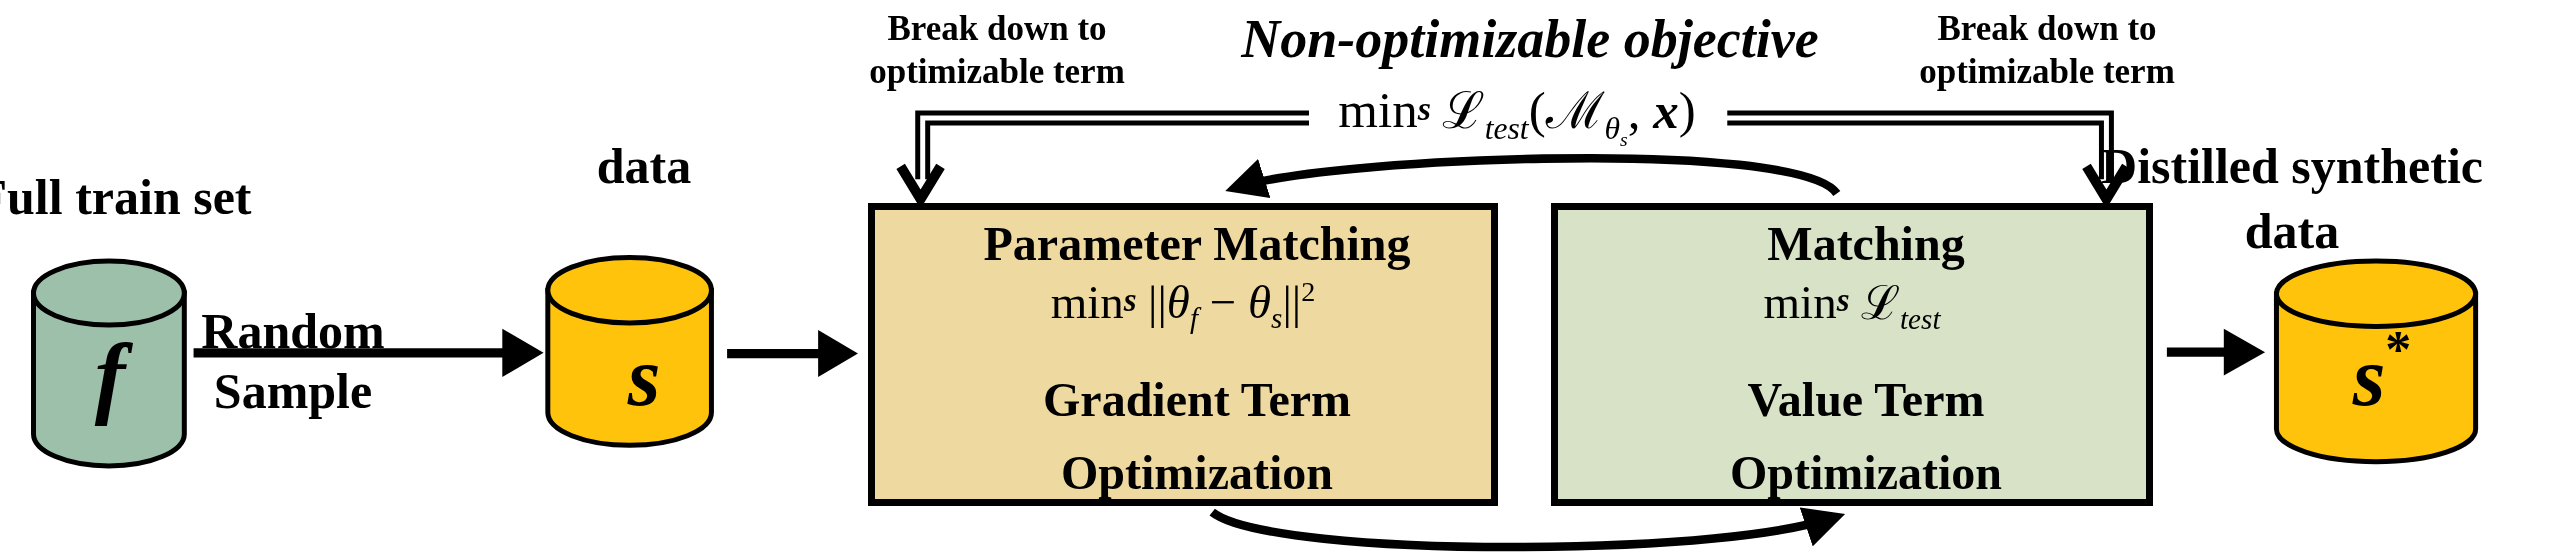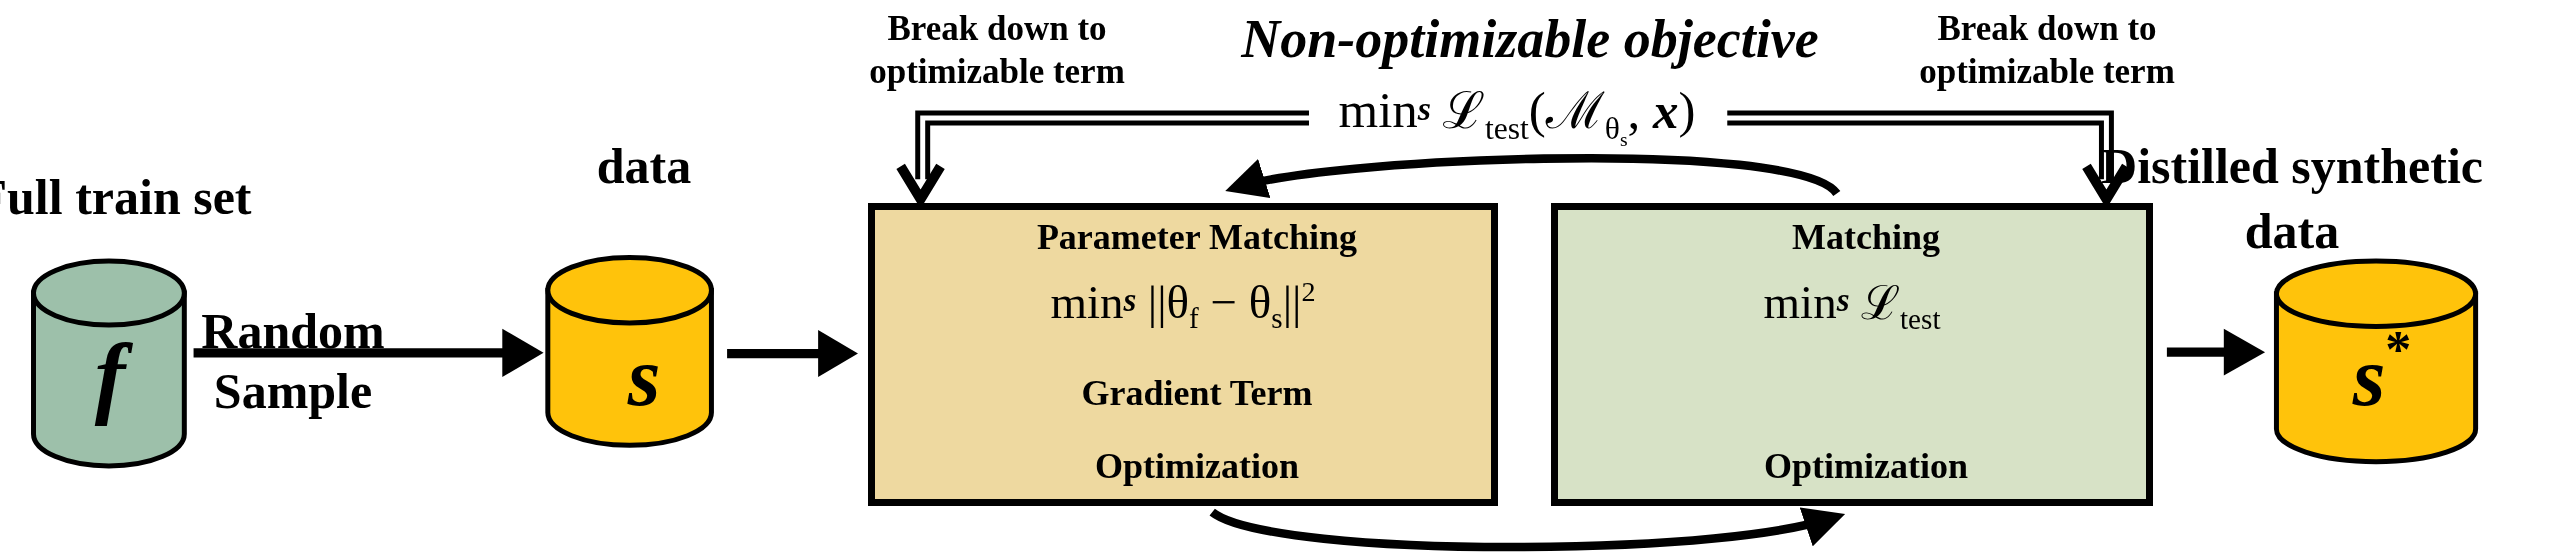--- a/index.html
+++ b/index.html
@@ -14,36 +14,36 @@
   .lbl .line{display:block;}
   .f70{font-size:50px;}
   .f76{font-size:54px;}
   .f63{font-size:35px;line-height:1.24;}
 
   
   .pbox{position:absolute;box-sizing:border-box;border:7.1px solid var(--ink,#000);}
   .box-tan{background:var(--box_tan,#EED9A0);}
   .box-green{background:var(--box_green,#D7E2C6);}
   .boxrow{position:absolute;left:0;right:0;text-align:center;font-weight:bold;
-          font-size:36px;white-space:nowrap;margin-left:28px;}
+          font-size:48px;white-space:nowrap;margin-left:28px;}
 
   
   .formula{position:absolute;display:flex;align-items:flex-start;transform:translateX(-50%);
            white-space:nowrap;font-weight:normal;}
   .formula .mrow{display:inline-block;line-height:1.05;}
   .minstack{display:inline-flex;flex-direction:row;align-items:center;margin-right:11.4px;line-height:1.05;}
   .minstack .minsub{font-style:italic;font-weight:bold;margin-top:-4.3px;}
   .f-main{font-size:51px;}
   .f-main .minstack .mintxt{font-size:51px;}
   .f-main .minstack .minsub{font-size:34px;}
   .f-box{font-size:47px;}
   .f-box .minstack .mintxt{font-size:47px;}
   .f-box .minstack .minsub{font-size:33px;}
   .scr{font-family:"DejaVu Serif",serif;}
-  .it{}
+  .it{font-style:italic;}
   .bix{font-style:italic;font-weight:bold;}
   sub.msub{font-size:0.62em;line-height:0;}
   sub.msub2{font-size:0.62em;line-height:0;}
   sup.msup{font-size:0.6em;line-height:0;}
   .paren{position:relative;top:-0.7px;}
 
   
   .cyl-letter{position:absolute;transform:translate(-50%,-50%);font-weight:bold;
               font-style:italic;white-space:nowrap;}
   .cyl-letter sup{font-size:0.62em;font-style:normal;line-height:0;position:relative;top:-0.18em;}
@@ -132,20 +132,21 @@
     <div class="formula f-box" style="left:50%;top:68px;">
       <span class="minstack">
         <span class="mintxt">min</span>
         <span class="minsub">s</span>
       </span>
       <span class="mrow">
         <span class="scr">ℒ</span><sub class="msub it">test</sub>
       </span>
     </div>
 
+    <div class="boxrow" style="top:162px;">Value Term</div>
     <div class="boxrow" style="top:235px;">Optimization</div>
   </div>
 
   <div class="lbl f70" style="left:114px;top:165px;">Full train set</div>
 
   <div class="lbl f70" style="left:644px;top:134px;">
     <span class="line">data</span>
   </div>
 
   <div class="lbl f70" style="left:2292px;top:134px;">

